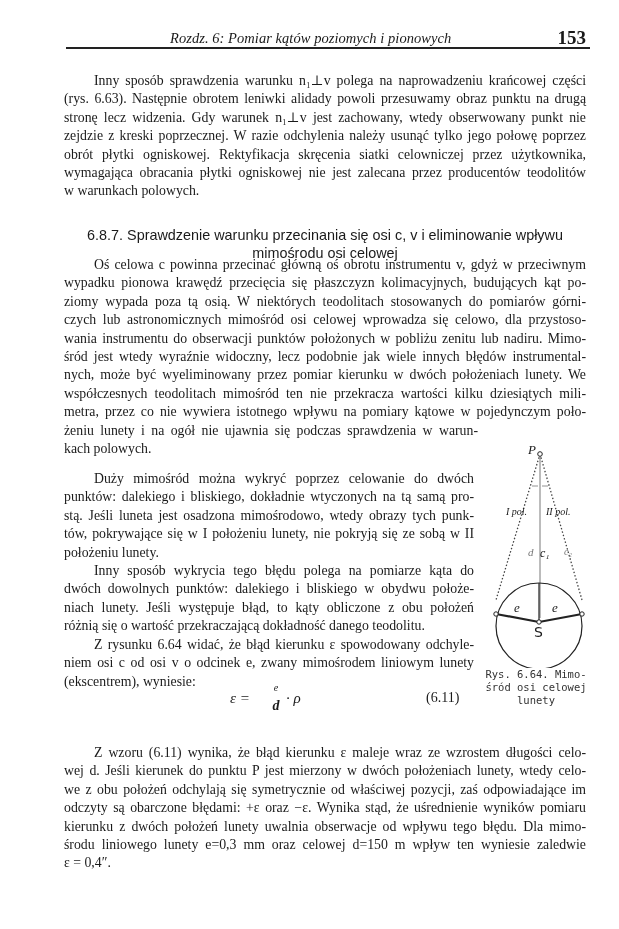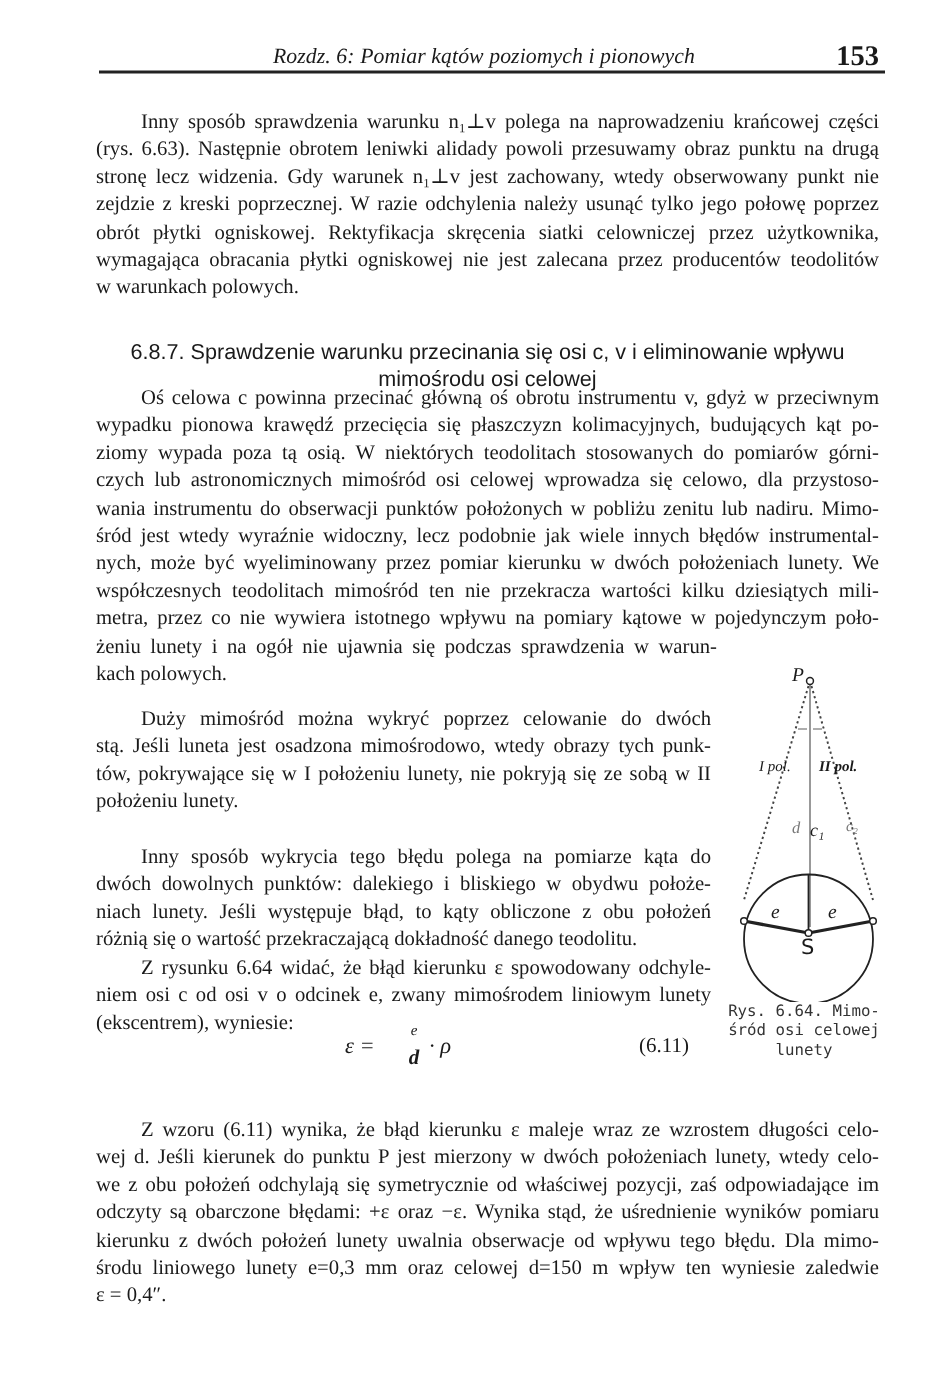--- a/index.html
+++ b/index.html
@@ -1,19 +1,19 @@
 <!DOCTYPE html>
 <html><head>
 <meta charset="utf-8">
 <style>
   html, body { margin: 0; padding: 0; background: #ffffff; }
   body { width: 619px; height: 929px; position: relative; overflow: hidden;
          font-family: "Liberation Serif", "DejaVu Serif", serif; color: #1a1a1a; }
   .header { position: absolute; left: 66px; top: 28px; width: 524px; height: 20px; }
-  .header-title { position: absolute; left: 116px; top: 2px; font-style: italic; font-size: 14.5px; letter-spacing: 0.05px; }
+  .header-title { position: absolute; left: 104px; top: 2px; font-style: italic; font-size: 14.5px; letter-spacing: 0.05px; }
   .header-page { position: absolute; right: 4px; top: -1px; font-weight: bold; font-size: 19px; }
   .header-rule { position: absolute; left: 0; right: 0; top: 19px; height: 2px; background: #222; }
 
   .txt { position: absolute; left: 64px; width: 522px; font-size: 13.8px; line-height: 18.4px; text-align: justify; }
   .line { display: block; white-space: nowrap; text-align-last: justify; height: 18.4px; }
   .line.last { text-align-last: left; }
   .line.ind { text-indent: 0; padding-left: 30px; }
 
   .sec-title { position: absolute; left: 64px; width: 522px; text-align: center;
                font-family: "Liberation Sans", "DejaVu Sans", sans-serif; font-size: 14.4px; line-height: 18px; }
@@ -65,20 +65,21 @@
   <span class="line">śród jest wtedy wyraźnie widoczny, lecz podobnie jak wiele innych błędów instrumental-</span>
   <span class="line">nych, może być wyeliminowany przez pomiar kierunku w dwóch położeniach lunety. We</span>
   <span class="line">współczesnych teodolitach mimośród ten nie przekracza wartości kilku dziesiątych mili-</span>
   <span class="line">metra, przez co nie wywiera istotnego wpływu na pomiary kątowe w pojedynczym poło-</span>
   <span class="line" style="width:414px;">żeniu lunety i na ogół nie ujawnia się podczas sprawdzenia w warun-</span>
   <span class="line last">kach polowych.</span>
 </div>
 
 <div class="txt narrow" style="top:470px;">
   <span class="line ind">Duży mimośród można wykryć poprzez celowanie do dwóch</span>
+  <span class="line">punktów: dalekiego i bliskiego, dokładnie wtyczonych na tą samą pro-</span>
   <span class="line">stą. Jeśli luneta jest osadzona mimośrodowo, wtedy obrazy tych punk-</span>
   <span class="line">tów, pokrywające się w I położeniu lunety, nie pokryją się ze sobą w II</span>
   <span class="line last">położeniu lunety.</span>
 </div>
 
 <div class="txt narrow" style="top:562px;">
   <span class="line ind">Inny sposób wykrycia tego błędu polega na pomiarze kąta do</span>
   <span class="line">dwóch dowolnych punktów: dalekiego i bliskiego w obydwu położe-</span>
   <span class="line">niach lunety. Jeśli występuje błąd, to kąty obliczone z obu położeń</span>
   <span class="line last">różnią się o wartość przekraczającą dokładność danego teodolitu.</span>
@@ -127,21 +128,21 @@
 
     <line x1="8" y1="166" x2="51" y2="174" stroke="#222" stroke-width="2.2"></line>
     <line x1="51" y1="174" x2="94" y2="166" stroke="#222" stroke-width="2.2"></line>
     <line x1="51" y1="135" x2="51" y2="174" stroke="#222" stroke-width="1.2"></line>
     <circle cx="8" cy="166" r="2.2" fill="#fff" stroke="#222" stroke-width="1"></circle>
     <circle cx="94" cy="166" r="2.2" fill="#fff" stroke="#222" stroke-width="1"></circle>
     <circle cx="51" cy="174" r="2.2" fill="#fff" stroke="#222" stroke-width="1"></circle>
   </svg>
   <span style="position:absolute;left:40px;top:-6px;font-style:italic;font-size:13px;">P</span>
   <span style="position:absolute;left:18px;top:58px;font-style:italic;font-size:10px;">I pol.</span>
-  <span style="position:absolute;left:58px;top:58px;font-style:italic;font-size:10px;font-weight:bold;">II pol.</span>
+  <span style="position:absolute;left:58px;top:58px;font-style:italic;font-size:10px;">II pol.</span>
   <span style="position:absolute;left:8px;top:98px;font-style:italic;font-size:12px;margin-left:44px;">c₁</span>
   <span style="position:absolute;left:40px;top:98px;font-style:italic;font-size:11px;color:#777;">d</span>
   <span style="position:absolute;left:76px;top:98px;font-style:italic;font-size:10px;color:#777;">c₂</span>
   <span style="position:absolute;left:26px;top:152px;font-style:italic;font-size:13px;">e</span>
   <span style="position:absolute;left:64px;top:152px;font-style:italic;font-size:13px;">e</span>
   <span style="position:absolute;left:46px;top:176px;font-size:14px;font-family:'DejaVu Sans',sans-serif;">S</span>
 </div>
 
 <div class="caption">
   <div>Rys. 6.64. Mimo-</div>

